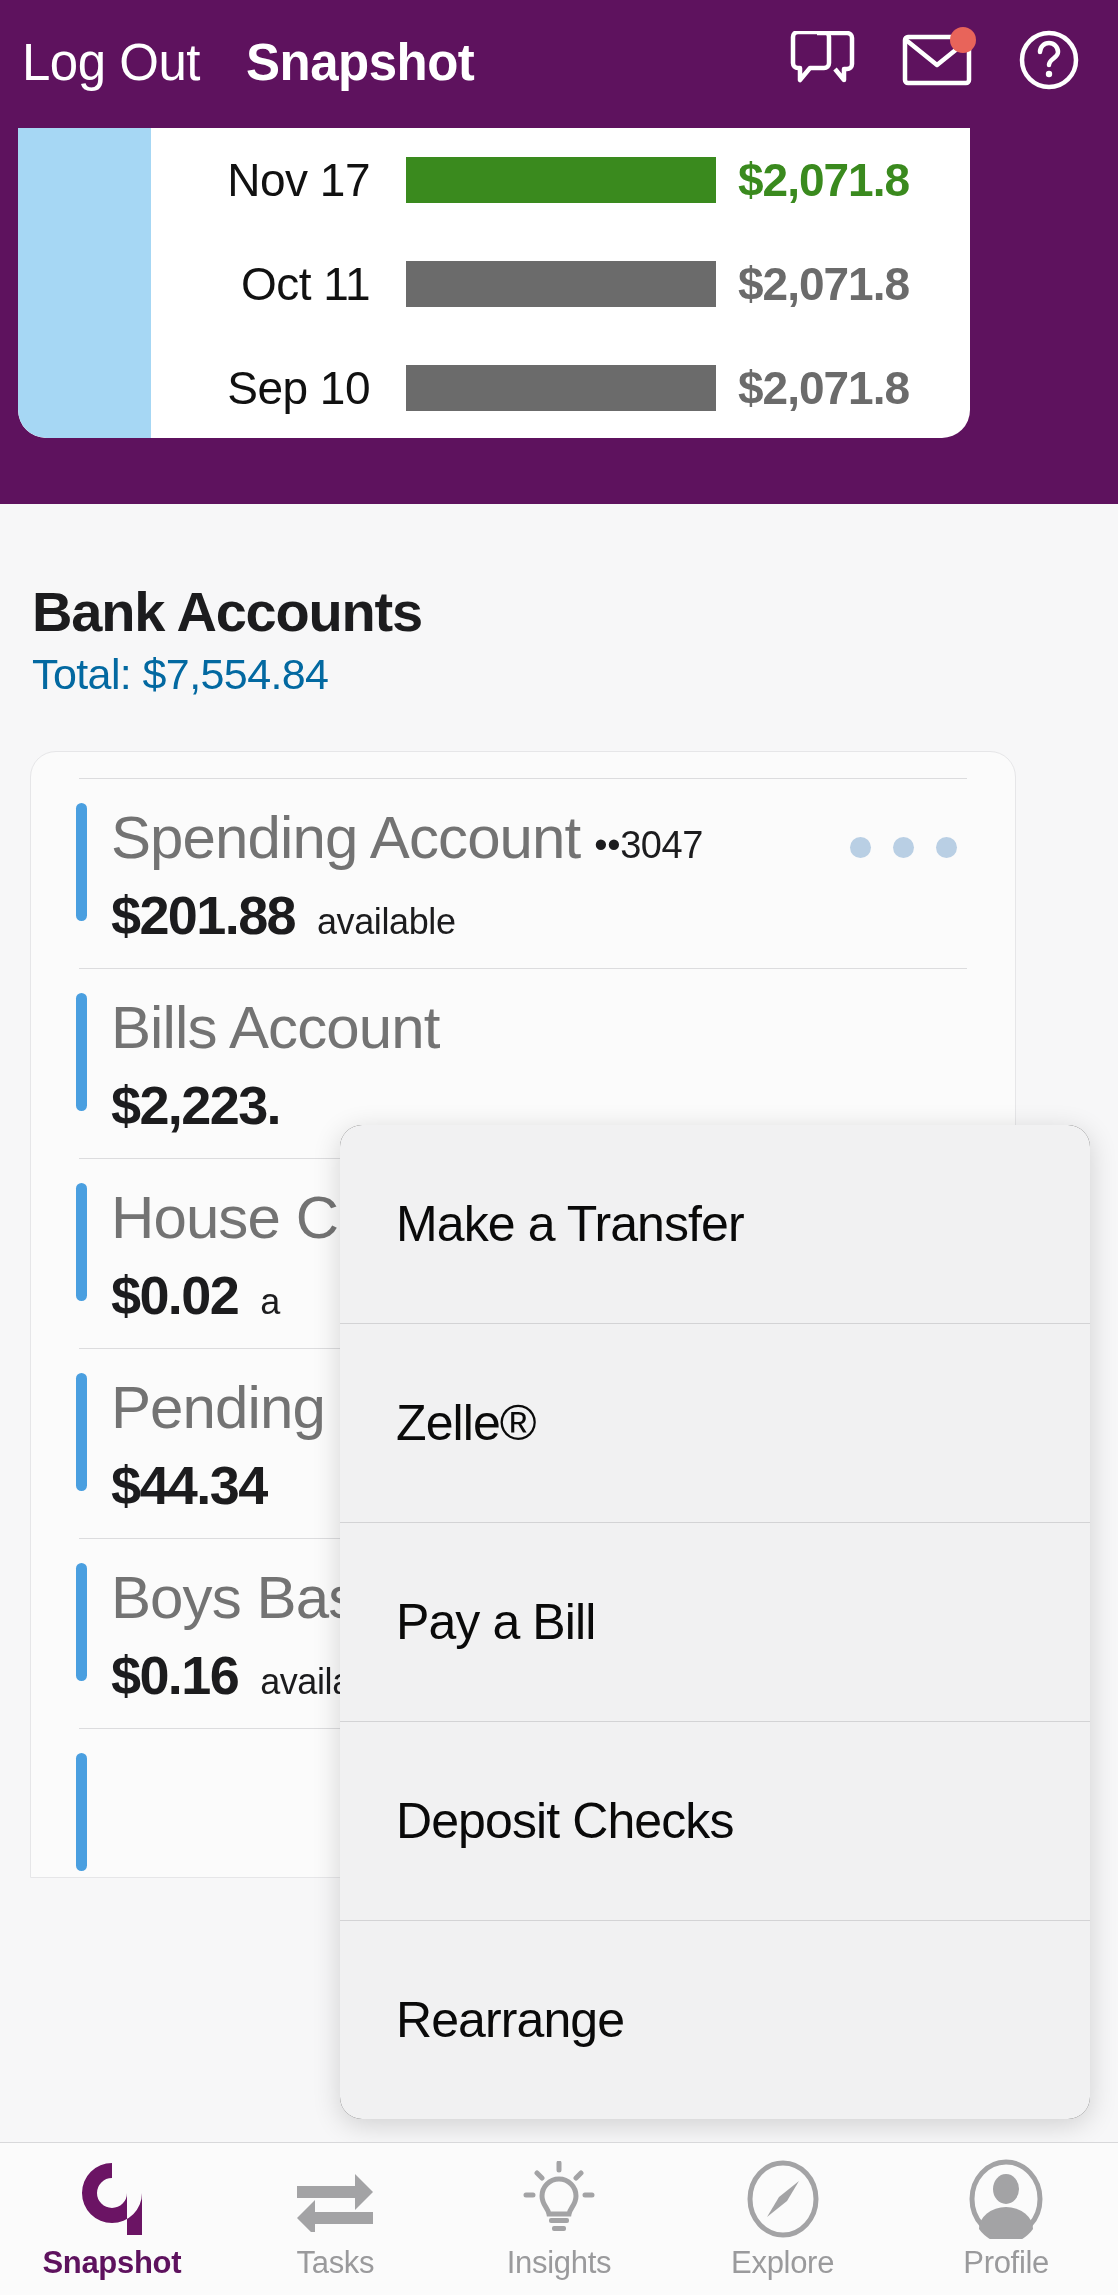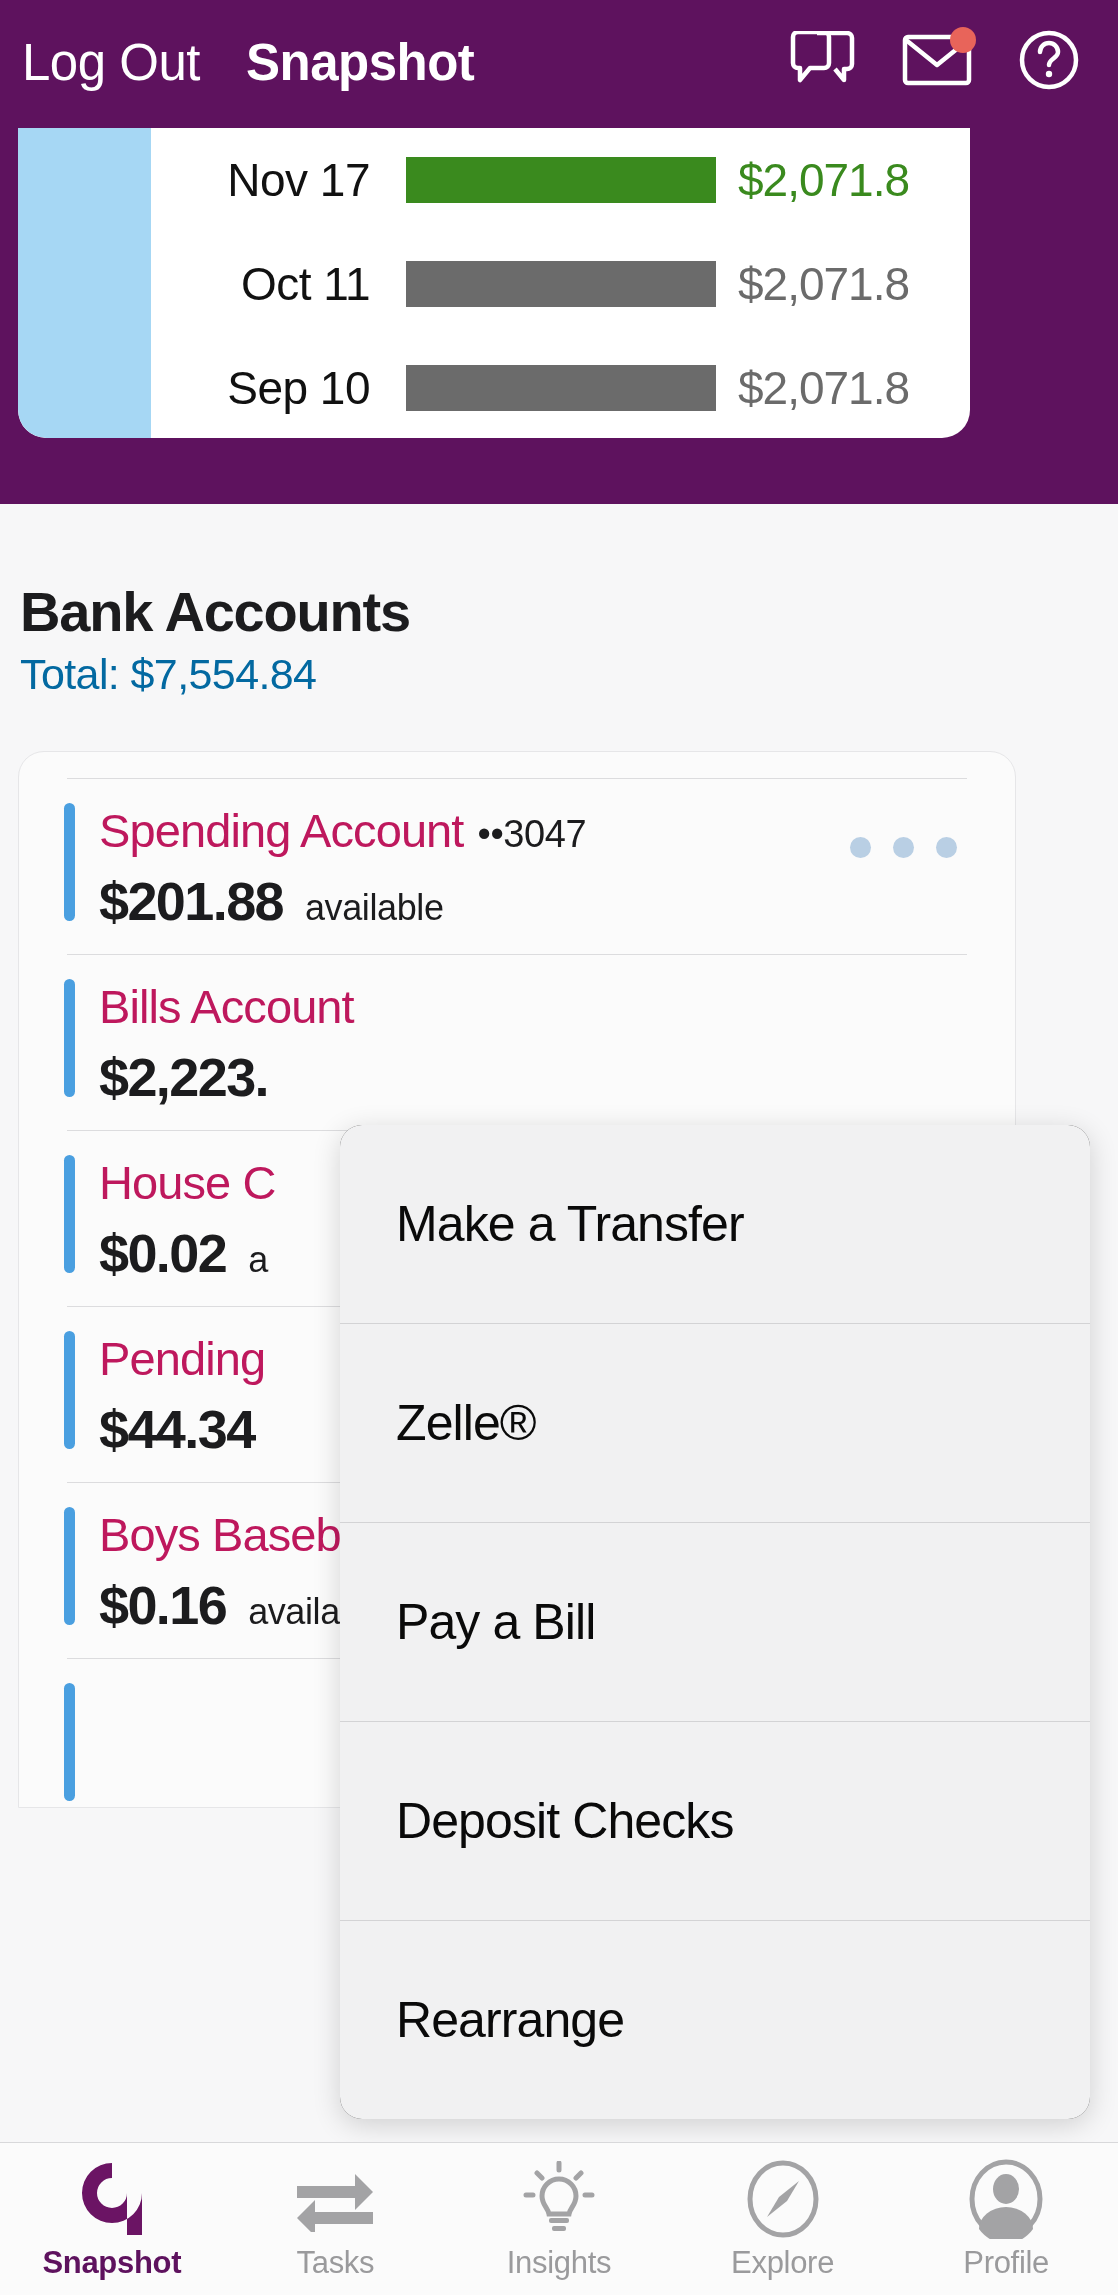--- a/index.html
+++ b/index.html
@@ -113,35 +113,36 @@
     letter-spacing: -0.5px;
   }
   .chart-bar {
     height: 46px;
     background: #6b6b6b;
   }
   .chart-bar.green { background: #3a8a1e; }
   .chart-value {
     margin-left: 22px;
     font-size: 46px;
-    font-weight: 400;
+    font-weight: 700;
     color: #6b6b6b;
     letter-spacing: -1px;
     white-space: nowrap;
   }
   .chart-value.green { color: #3a8a1e; }
 
   
   .content {
     position: absolute;
     top: 504px; left: 0;
     width: 1034px;
     height: 1638px;
     background: #f7f7f8;
     z-index: 5;
+    padding-left: 12px;
   }
   .section-title {
     margin: 75px 0 0 20px;
     font-size: 56px;
     font-weight: 700;
     color: #1c1c1e;
     letter-spacing: -1.2px;
   }
   .section-total {
     margin: 6px 0 0 20px;
@@ -194,23 +195,23 @@
     height: 118px;
     border-radius: 6px;
     background: #4a9fe0;
   }
   .acct-name-line {
     display: flex;
     align-items: baseline;
     white-space: nowrap;
   }
   .acct-name {
-    font-size: 47px;
-    font-weight: 400;
-    color: #be185d;
+    font-size: 60px;
+    font-weight: 400;
+    color: #737373;
     letter-spacing: -0.9px;
   }
   .acct-mask {
     margin-left: 14px;
     font-size: 38px;
     font-weight: 400;
     color: #1c1c1e;
     letter-spacing: -0.4px;
   }
   .acct-amount-line {

